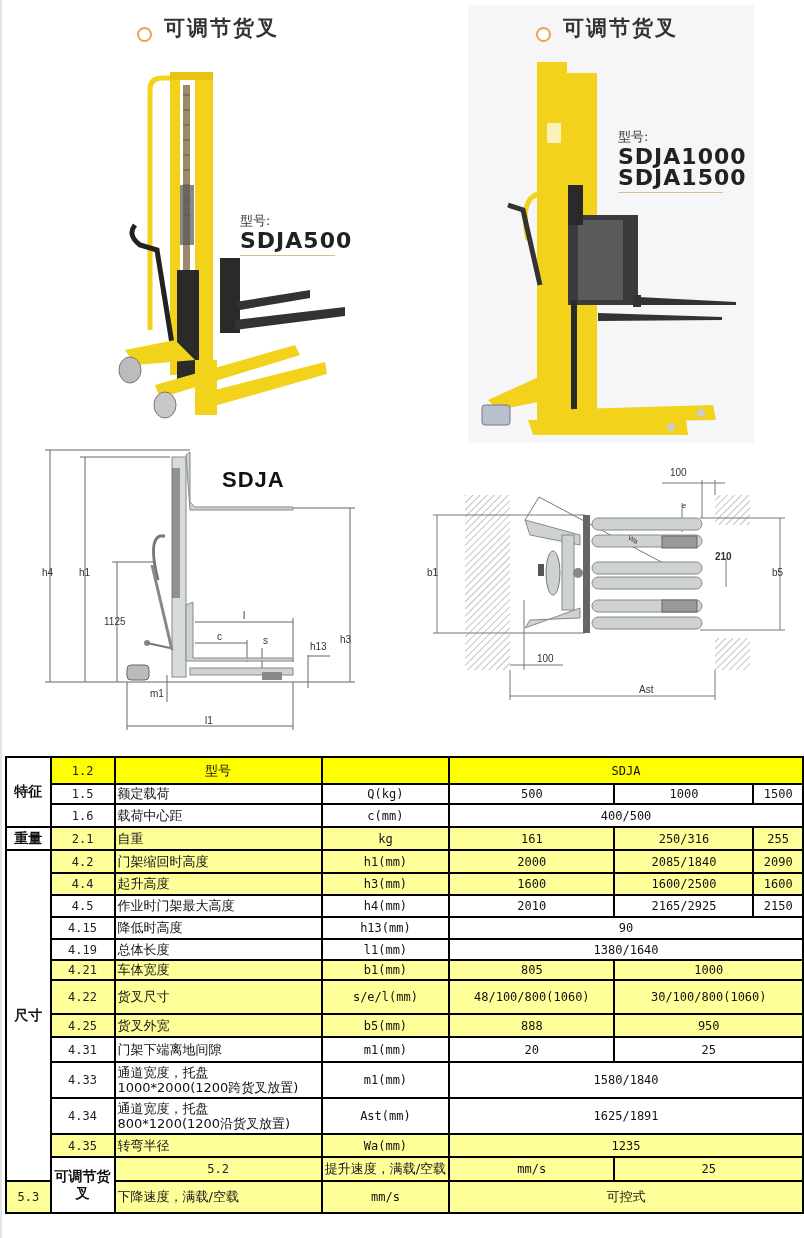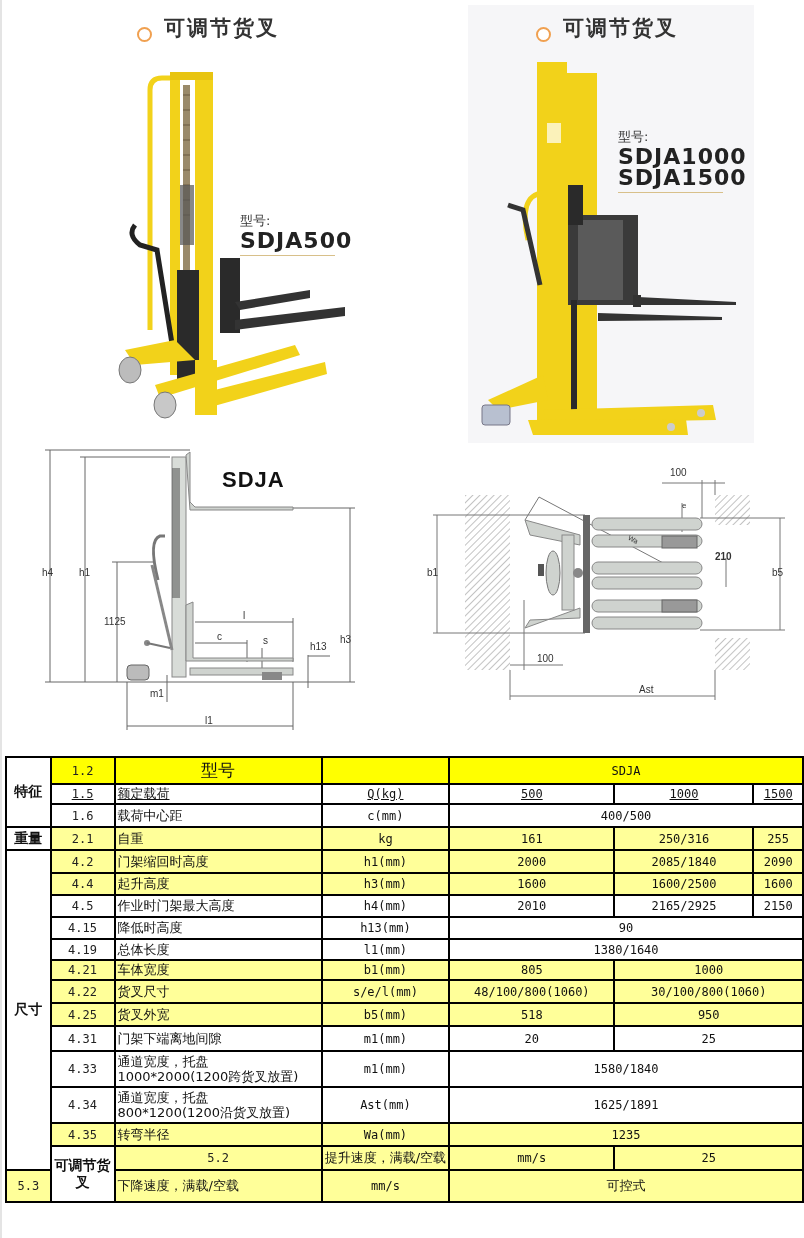--- a/index.html
+++ b/index.html
@@ -259,25 +259,25 @@
       <col style="width:208px">
       <col style="width:87px">
       <col style="width:167px">
       <col style="width:141px">
       <col style="width:50px">
   </colgroup>
   <tbody>
       <tr class="hdr" style="height:27px;">
     <td class="grp" rowspan="3">特征</td>
     <td class="num">1.2</td>
-    <td style="font-family:'DejaVu Sans',sans-serif;font-size:17px;">型号</td>
+    <td style="font-family:'DejaVu Sans',sans-serif;font-size:13px;">型号</td>
     <td></td>
     <td colspan="3">SDJA</td>
   </tr>
-  <tr class="w" style="height:20px;text-decoration:underline;">
+  <tr class="w" style="height:20px;">
     <td class="num">1.5</td>
     <td class="name">额定载荷</td>
     <td>Q(kg)</td>
     <td>500</td>
     <td>1000</td>
     <td>1500</td>
   </tr>
   <tr class="w" style="height:23px;">
     <td class="num">1.6</td>
     <td class="name">载荷中心距</td>
@@ -330,32 +330,32 @@
     <td>l1(mm)</td>
     <td colspan="3">1380/1640</td>
   </tr>
   <tr class="y" style="height:14px;">
     <td class="num">4.21</td>
     <td class="name">车体宽度</td>
     <td>b1(mm)</td>
     <td>805</td>
     <td colspan="2">1000</td>
   </tr>
-  <tr class="y" style="height:23px;margin-left:32px;">
+  <tr class="y" style="height:34px;margin-left:32px;">
     <td class="num">4.22</td>
     <td class="name">货叉尺寸</td>
     <td>s/e/l(mm)</td>
     <td>48/100/800(1060)</td>
     <td colspan="2">30/100/800(1060)</td>
   </tr>
   <tr class="y" style="height:23px;">
     <td class="num">4.25</td>
     <td class="name">货叉外宽</td>
     <td>b5(mm)</td>
-    <td>518</td>
+    <td>888</td>
     <td colspan="2">950</td>
   </tr>
   <tr class="w" style="height:25px;">
     <td class="num">4.31</td>
     <td class="name">门架下端离地间隙</td>
     <td>m1(mm)</td>
     <td>20</td>
     <td colspan="2">25</td>
   </tr>
   <tr class="w" style="height:36px;">

